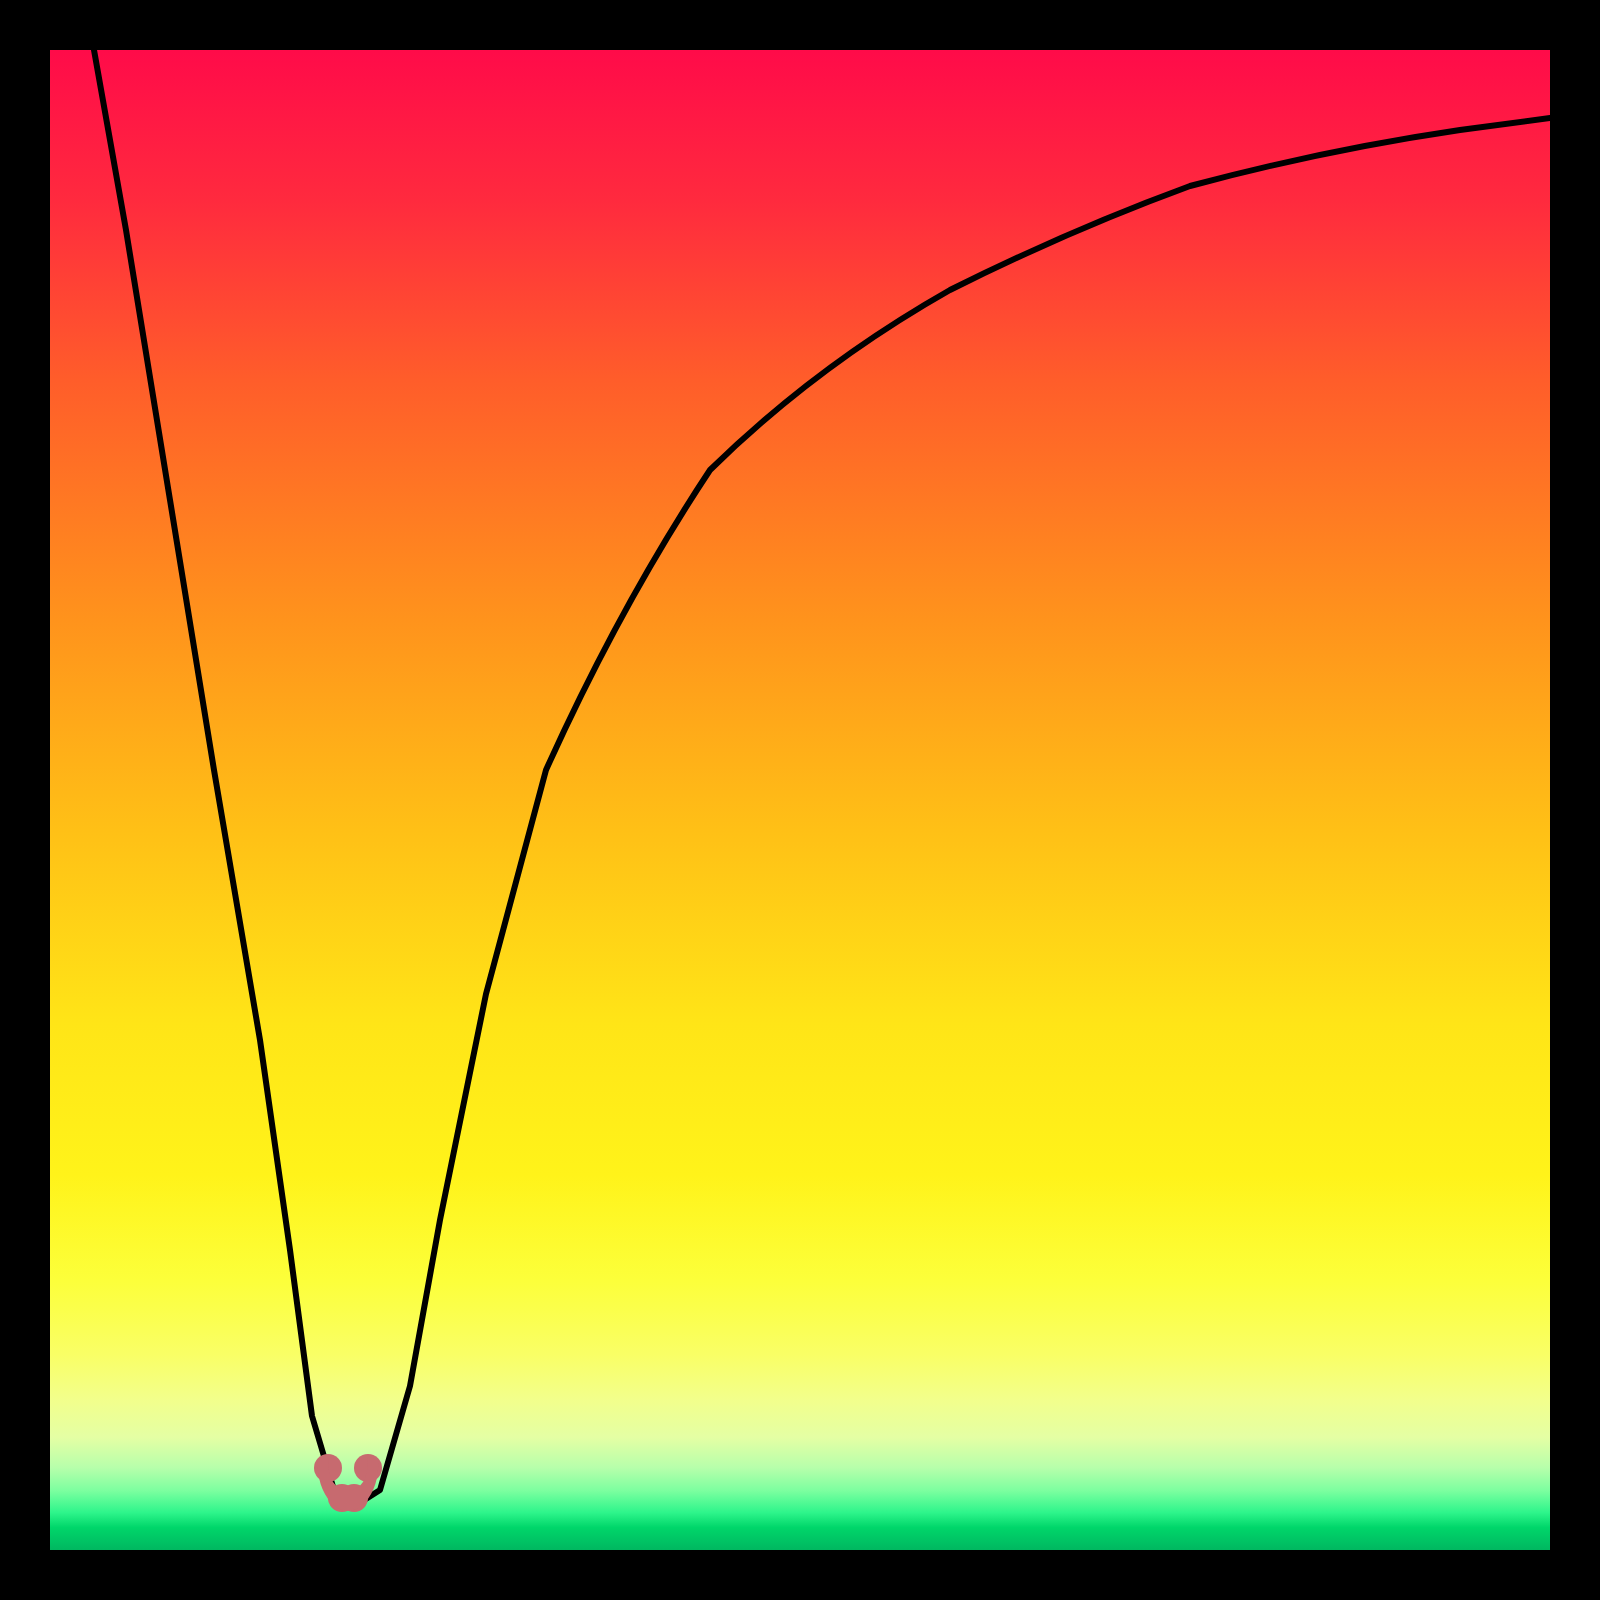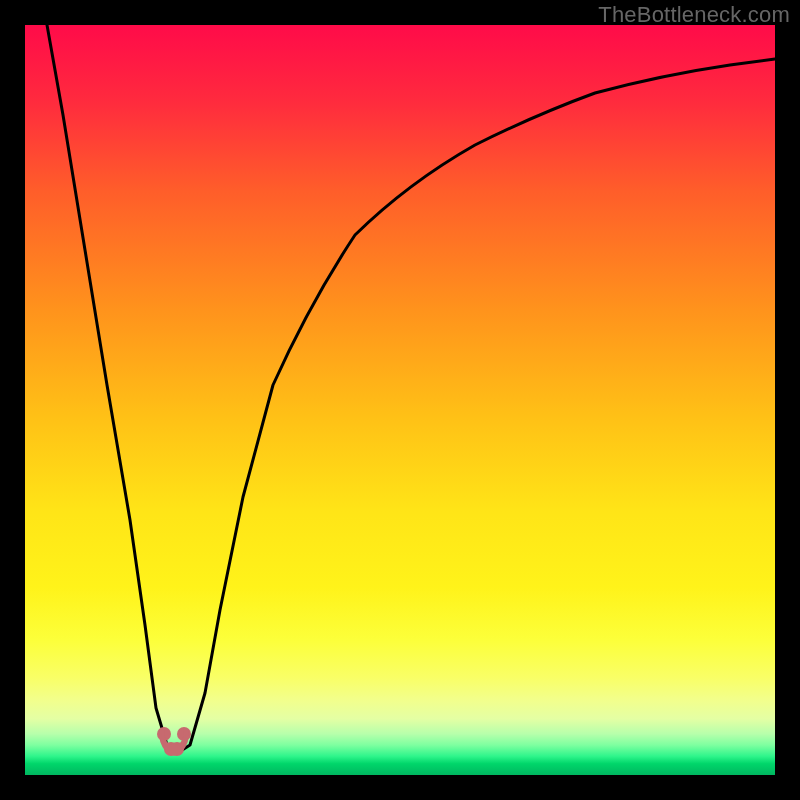--- a/index.html
+++ b/index.html
@@ -28,21 +28,20 @@
     font-weight: 400;
     letter-spacing: 0.2px;
   }
   svg { display: block; }
 </style>
 </head>
 <body>
 
 <div class="frame">
 
-  <div class="watermark">TheBottleneck.com</div>
 
   <div class="plot">
     <svg width="750" height="750" viewBox="0 0 750 750">
       <defs>
         <linearGradient id="bg" x1="0" y1="0" x2="0" y2="1">
           <stop offset="0%" stop-color="#ff0b49"></stop>
           <stop offset="10%" stop-color="#ff2a3e"></stop>
           <stop offset="22%" stop-color="#ff5d2a"></stop>
           <stop offset="38%" stop-color="#ff931c"></stop>
           <stop offset="52%" stop-color="#ffc016"></stop>

